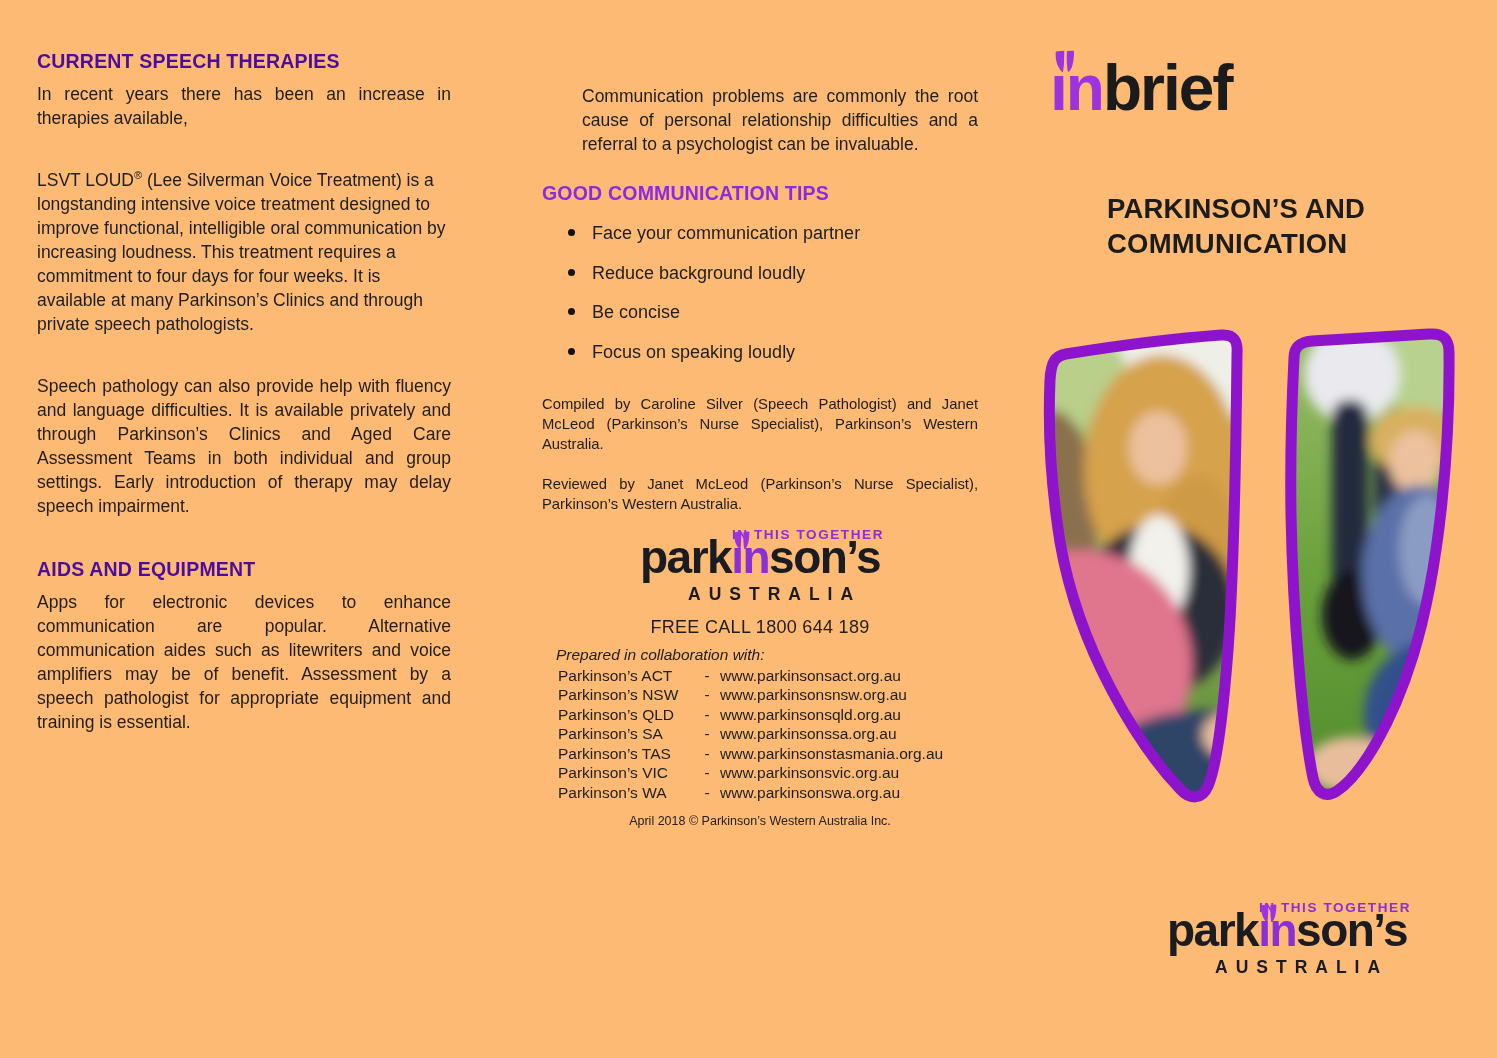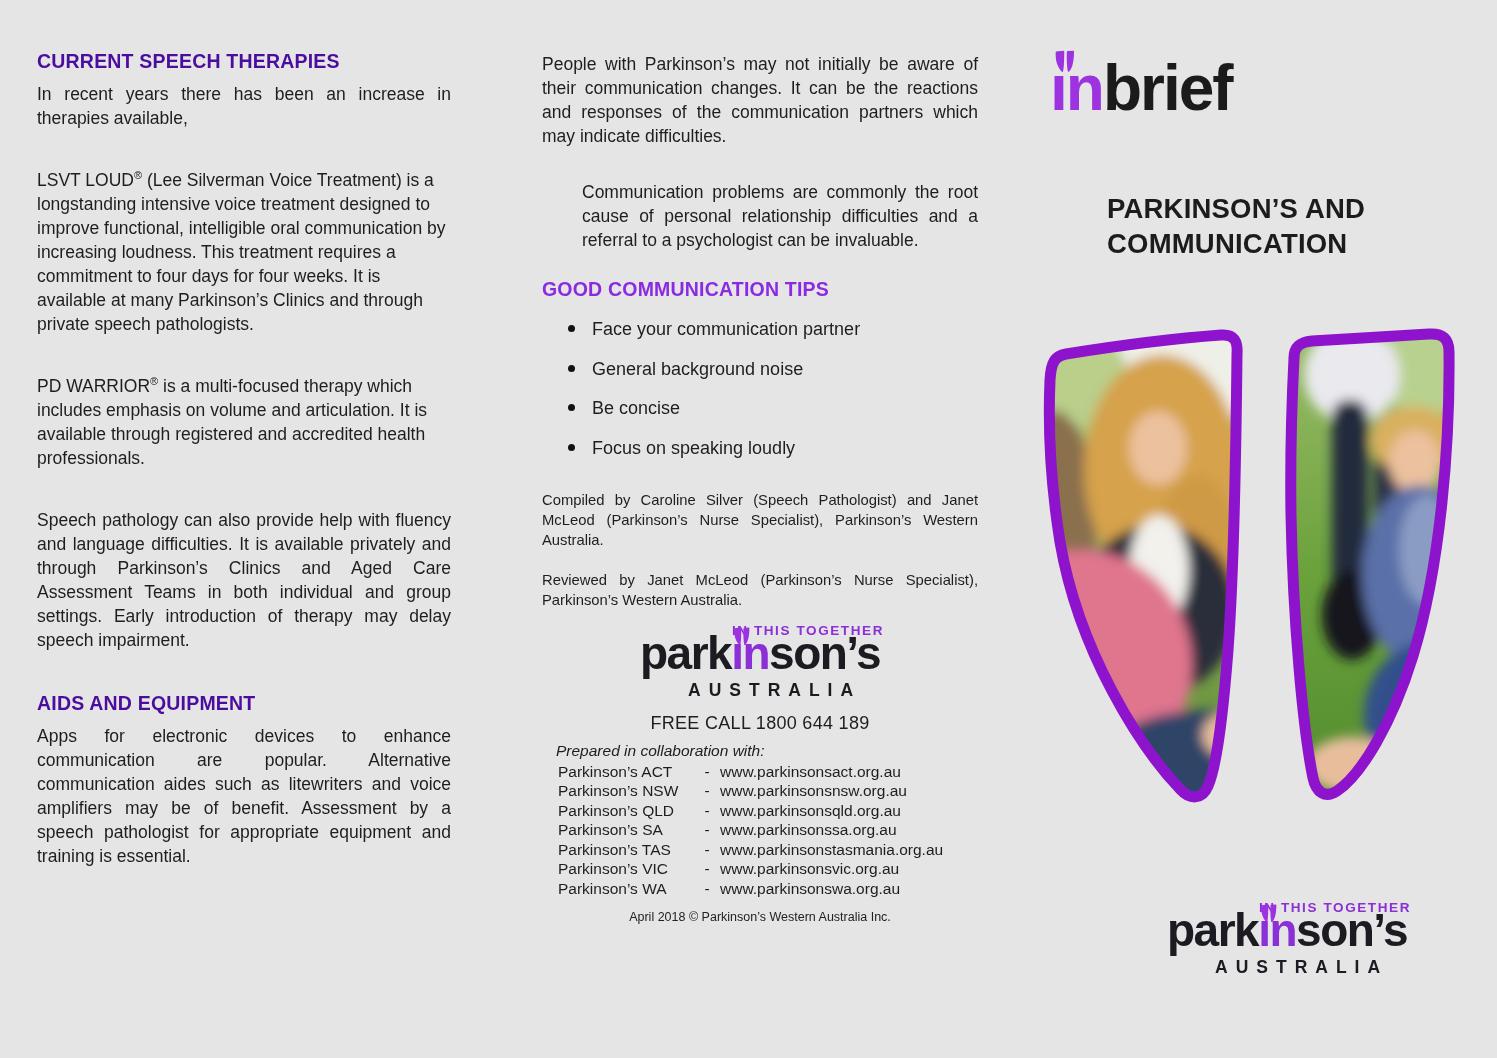--- a/index.html
+++ b/index.html
@@ -1,19 +1,19 @@
 <!DOCTYPE html>
 <html><head>
 <meta charset="utf-8">
 <style>
   * { margin:0; padding:0; box-sizing:border-box; }
   html,body { background:#888; }
   body { font-family:"Liberation Sans","DejaVu Sans",sans-serif; }
   .page {
-    position:relative; width:1497px; height:1058px; background:#e5e5e5;
+    position:relative; width:1497px; height:1058px; background:#fdba74;
     overflow:hidden; margin:0 auto; color:#1e1e1e;
   }
   
   .col { position:absolute; top:50px; }
   .col-left  { left:37px;  width:414px; }
   .col-mid   { left:542px; width:436px; top:52px; }
 
   .col p { font-size:17.5px; line-height:24px; color:#1e1e1e; }
   p.just { text-align:justify; }
   .gap-lg { margin-top:38px; }
@@ -91,41 +91,39 @@
       </g>
     </defs>
   </svg>
 
   <div class="col col-left">
     <h2 class="sec">CURRENT SPEECH THERAPIES</h2>
     <p class="just">In recent years there has been an increase in therapies available,</p>
 
     <p class="gap-lg"><span>LSVT LOUD</span><sup class="reg">®</sup><span> (Lee Silverman Voice Treatment) is a longstanding intensive voice treatment designed to improve functional, intelligible oral communication by increasing loudness. This treatment requires a commitment to four days for four weeks. It is available at many Parkinson’s Clinics and through private speech pathologists.</span></p>
 
-    <p class="gap-lg"><span>PD WARRIOR</span><sup class="reg">®</sup><span> is a multi-focused therapy which includes emphasis on volume and articulation. It is available through registered and accredited health professionals.</span></p>
 
     <p class="just gap-lg">Speech pathology can also provide help with fluency and language difficulties. It is available privately and through Parkinson’s Clinics and Aged Care Assessment Teams in both individual and group settings. Early introduction of therapy may delay speech impairment.</p>
 
     <h2 class="sec" style="margin-top:40px;">AIDS AND EQUIPMENT</h2>
     <p class="just">Apps for electronic devices to enhance communication are popular. Alternative communication aides such as litewriters and voice amplifiers may be of benefit. Assessment by a speech pathologist for appropriate equipment and training is essential.</p>
   </div>
 
   <div class="col col-mid">
-    <p class="just">People with Parkinson’s may not initially be aware of their communication changes. It can be the reactions and responses of the communication partners which may indicate difficulties.</p>
     <p class="just" style="margin-top:32px;margin-left:40px;">Communication problems are commonly the root cause of personal relationship difficulties and a referral to a psychologist can be invaluable.</p>
 
     <h2 class="sec bright">GOOD COMMUNICATION TIPS</h2>
     <ul class="tips">
       <li>
           <span class="bullet-dot"></span>
           <span class="tip-text">Face your communication partner</span>
         </li>
       <li>
           <span class="bullet-dot"></span>
-          <span class="tip-text">General background noise</span>
+          <span class="tip-text">Reduce background loudly</span>
         </li>
       <li>
           <span class="bullet-dot"></span>
           <span class="tip-text">Be concise</span>
         </li>
       <li>
           <span class="bullet-dot"></span>
           <span class="tip-text">Focus on speaking loudly</span>
         </li>
     </ul>

